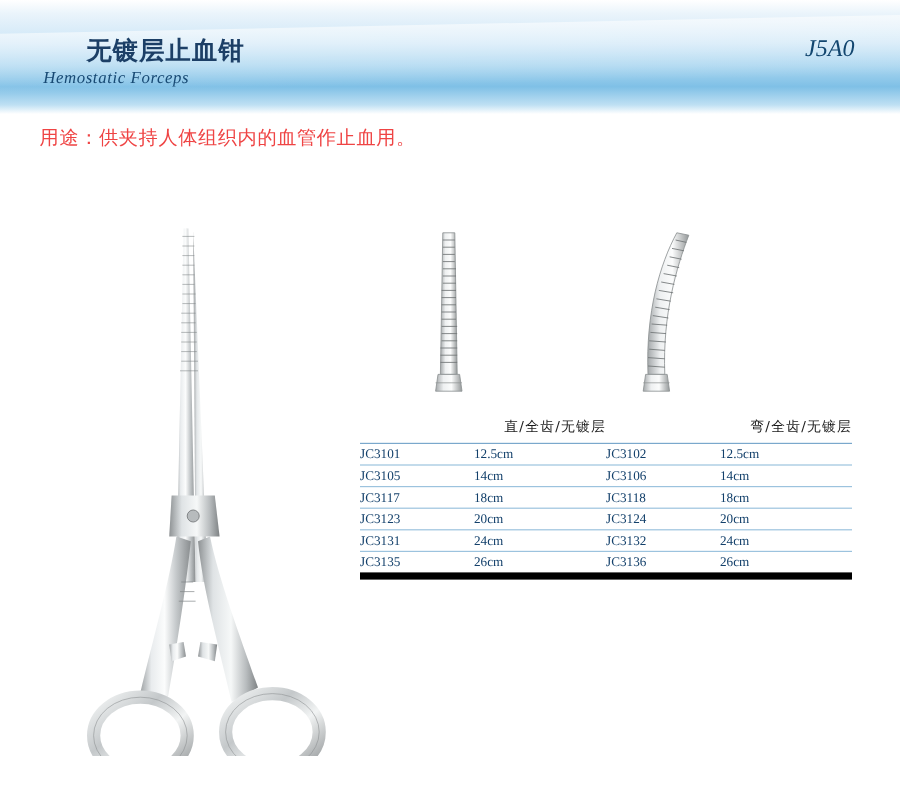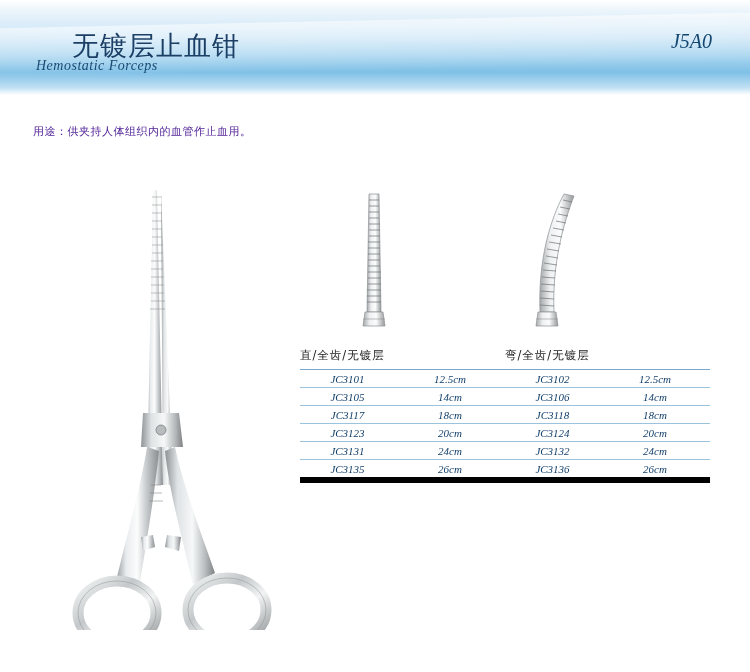--- a/index.html
+++ b/index.html
@@ -39,22 +39,22 @@
     width: 900px;
     height: 50px;
     background: linear-gradient(to bottom, rgba(255,255,255,0.55), rgba(255,255,255,0));
     transform: rotate(-1.2deg);
     pointer-events: none;
   }
   .title-cn {
     position: absolute;
     left: 72px;
     top: 28px;
-    font-size: 27px;
-    font-weight: normal;
+    font-size: 21px;
+    font-weight: bold;
     color: #1c3f66;
     letter-spacing: 1px;
     font-family: "DejaVu Sans", sans-serif;
   }
   .title-en {
     position: absolute;
     left: 36px;
     top: 58px;
     font-size: 14px;
     font-style: italic;
@@ -69,23 +69,23 @@
     font-size: 20px;
     font-style: italic;
     color: #12466f;
     font-family: "Liberation Serif", serif;
   }
 
   
   .usage {
     position: absolute;
     left: 33px;
-    top: 124px;
-    font-size: 11px;
-    color: #4c1d95;
+    top: 105px;
+    font-size: 16px;
+    color: #ef4444;
     font-family: "DejaVu Sans", sans-serif;
     letter-spacing: 0.5px;
   }
 
   
   .forceps-main {
     position: absolute;
     left: 55px;
     top: 185px;
     width: 240px;
@@ -118,29 +118,28 @@
     font-family: "Liberation Serif", serif;
   }
   .spec-table th {
     font-size: 11.5px;
     font-weight: normal;
     color: #1a1a1a;
     padding: 3px 0 6px 0;
     font-family: "DejaVu Sans", sans-serif;
     letter-spacing: 1px;
     border-bottom: 1px solid #7aa8cc;
-    text-align: left;
+    text-align: right;
   }
   .spec-table td {
     font-size: 11px;
-    font-style: italic;
     color: #13406b;
     padding: 2px 0;
     border-bottom: 1px solid #9cc3de;
-    text-align: center;
+    text-align: left;
     height: 13px;
   }
   .col-code { width: 95px; }
   .col-size { width: 110px; }
   .spec-table tr:last-child td { border-bottom: 6px solid #000000; }
 </style>
 </head>
 <body>
 
 <div class="header">

